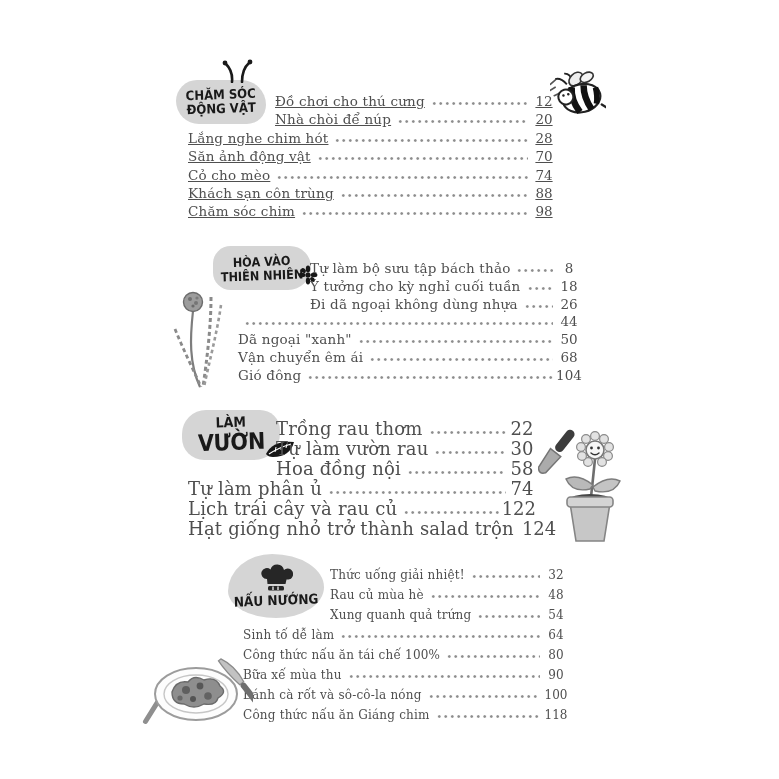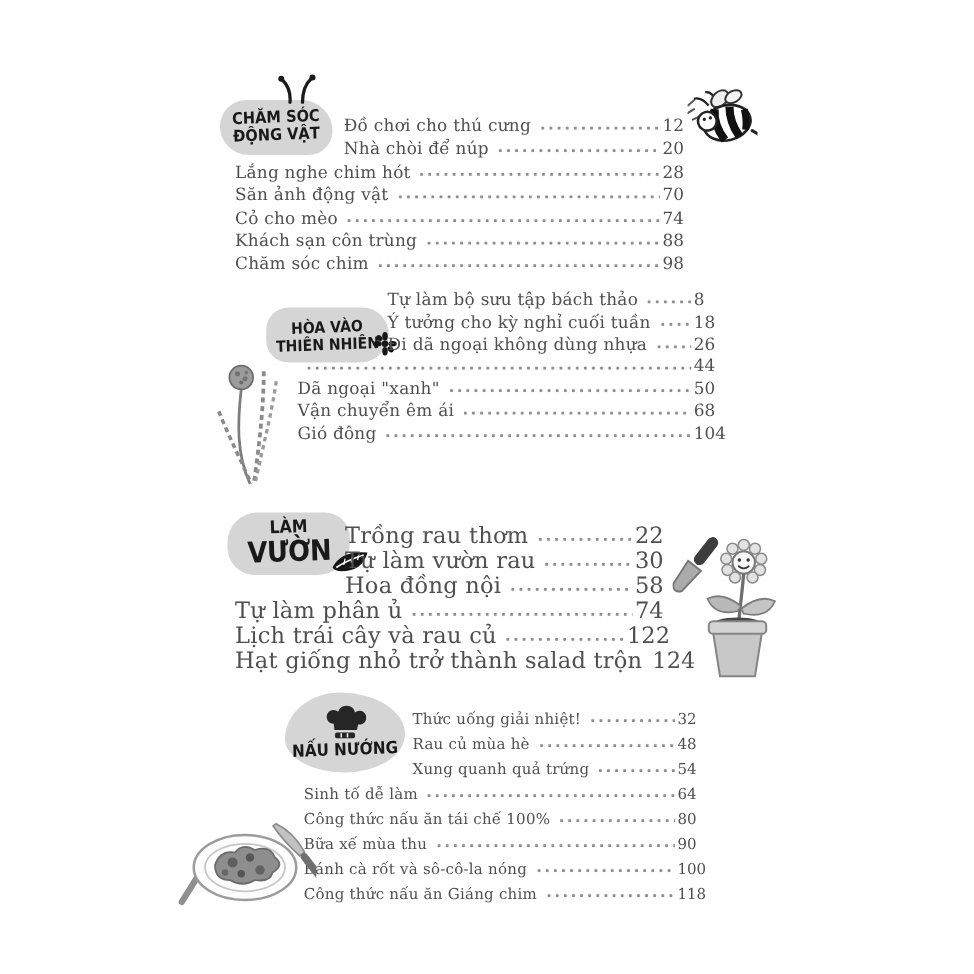--- a/index.html
+++ b/index.html
@@ -3,26 +3,26 @@
 <meta charset="utf-8">
 <style>
   html,body{margin:0;padding:0;background:#ffffff;}
   .page{position:relative;width:779px;height:779px;background:#ffffff;overflow:hidden;
         font-family:"DejaVu Serif",serif;color:#4f4f4f;}
 
   
   .toc{position:absolute;}
   .toc-row{display:flex;align-items:baseline;}
   .toc-title{white-space:nowrap;line-height:var(--rh);letter-spacing:.2px;}
-  .toc-num{min-width:28px;text-align:left;line-height:var(--rh);}
+  .toc-num{min-width:28px;text-align:center;line-height:var(--rh);}
   .toc-dots{flex:1;height:5px;margin:0 2px 0 6px;
     background-image:radial-gradient(circle,#8d8d8d 1.15px,rgba(255,255,255,0) 1.5px);
     background-size:6.5px 5px;background-repeat:repeat-x;background-position:0 100%;}
-  .s1{--rh:18.4px;left:188px;top:92px;width:370px;font-size:13.5px;}
-  .s2{--rh:17.8px;left:238px;top:232px;width:345px;font-size:13.5px;}
+  .s1{--rh:18.4px;left:188px;top:92px;width:370px;font-size:13.5px;text-decoration:underline;}
+  .s2{--rh:17.8px;left:238px;top:260px;width:345px;font-size:13.5px;}
   .s3{--rh:20px;left:188px;top:419px;width:348px;font-size:18px;}
   .s4{--rh:20px;left:243px;top:565px;width:327px;font-size:12px;}
   .s1 .indent{padding-left:87px;}
   .s2 .indent{padding-left:72px;}
   .s3 .indent{padding-left:88px;}
   .s4 .indent{padding-left:87px;}
 
   
   .badge{position:absolute;background:#d5d5d5;display:flex;flex-direction:column;
          align-items:center;justify-content:center;color:#191919;

